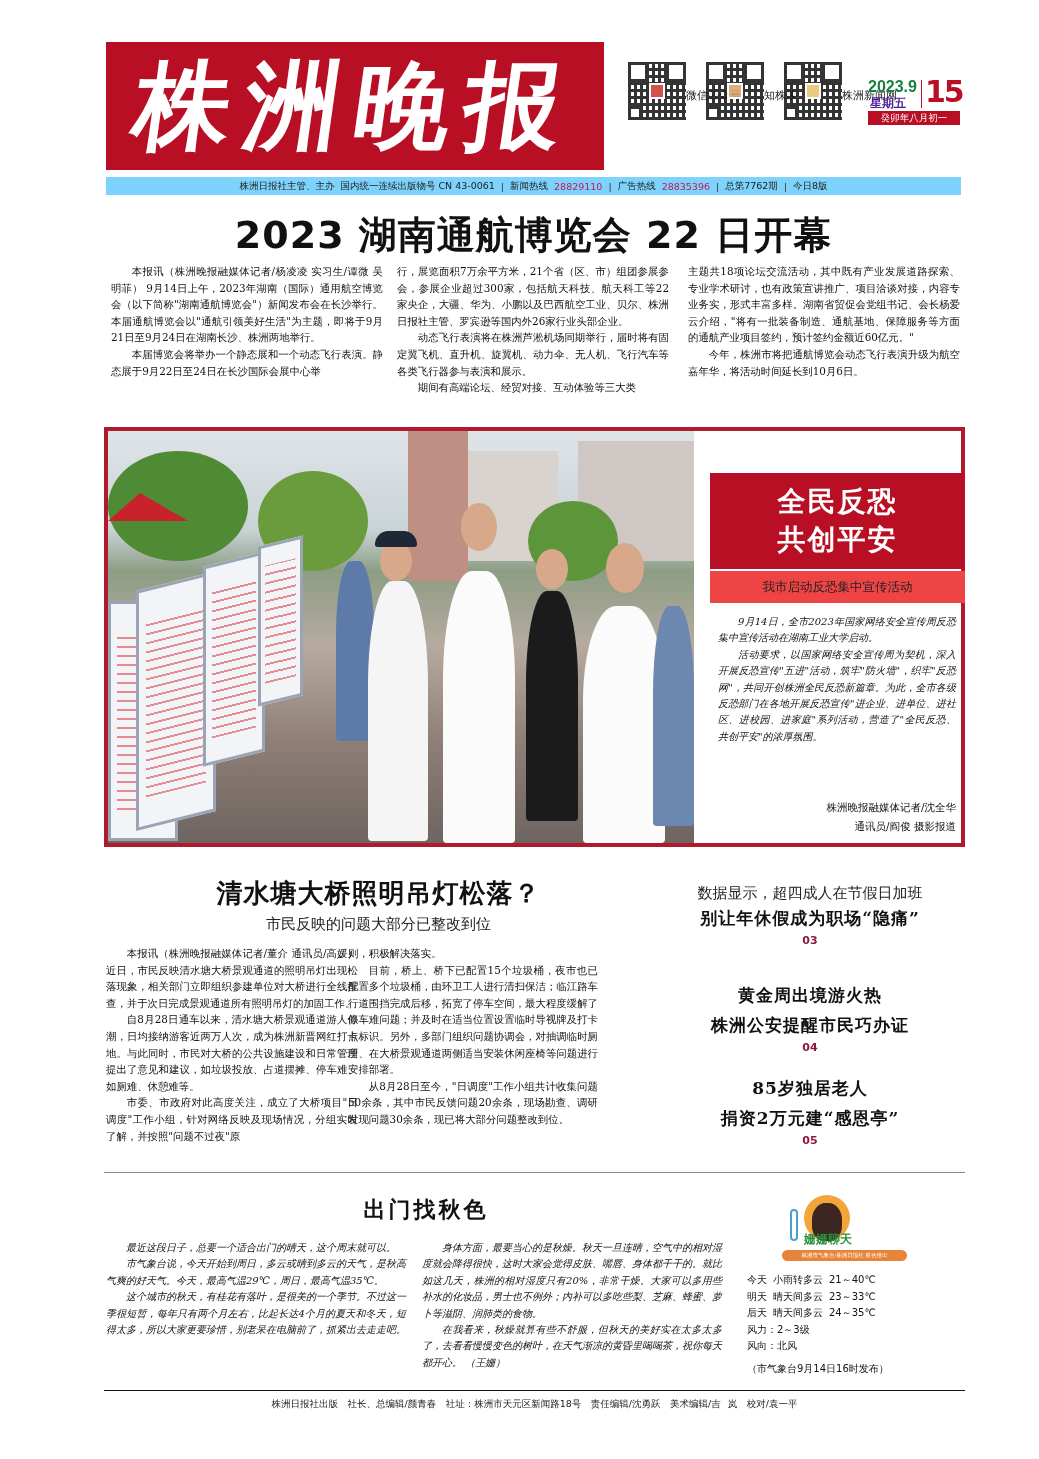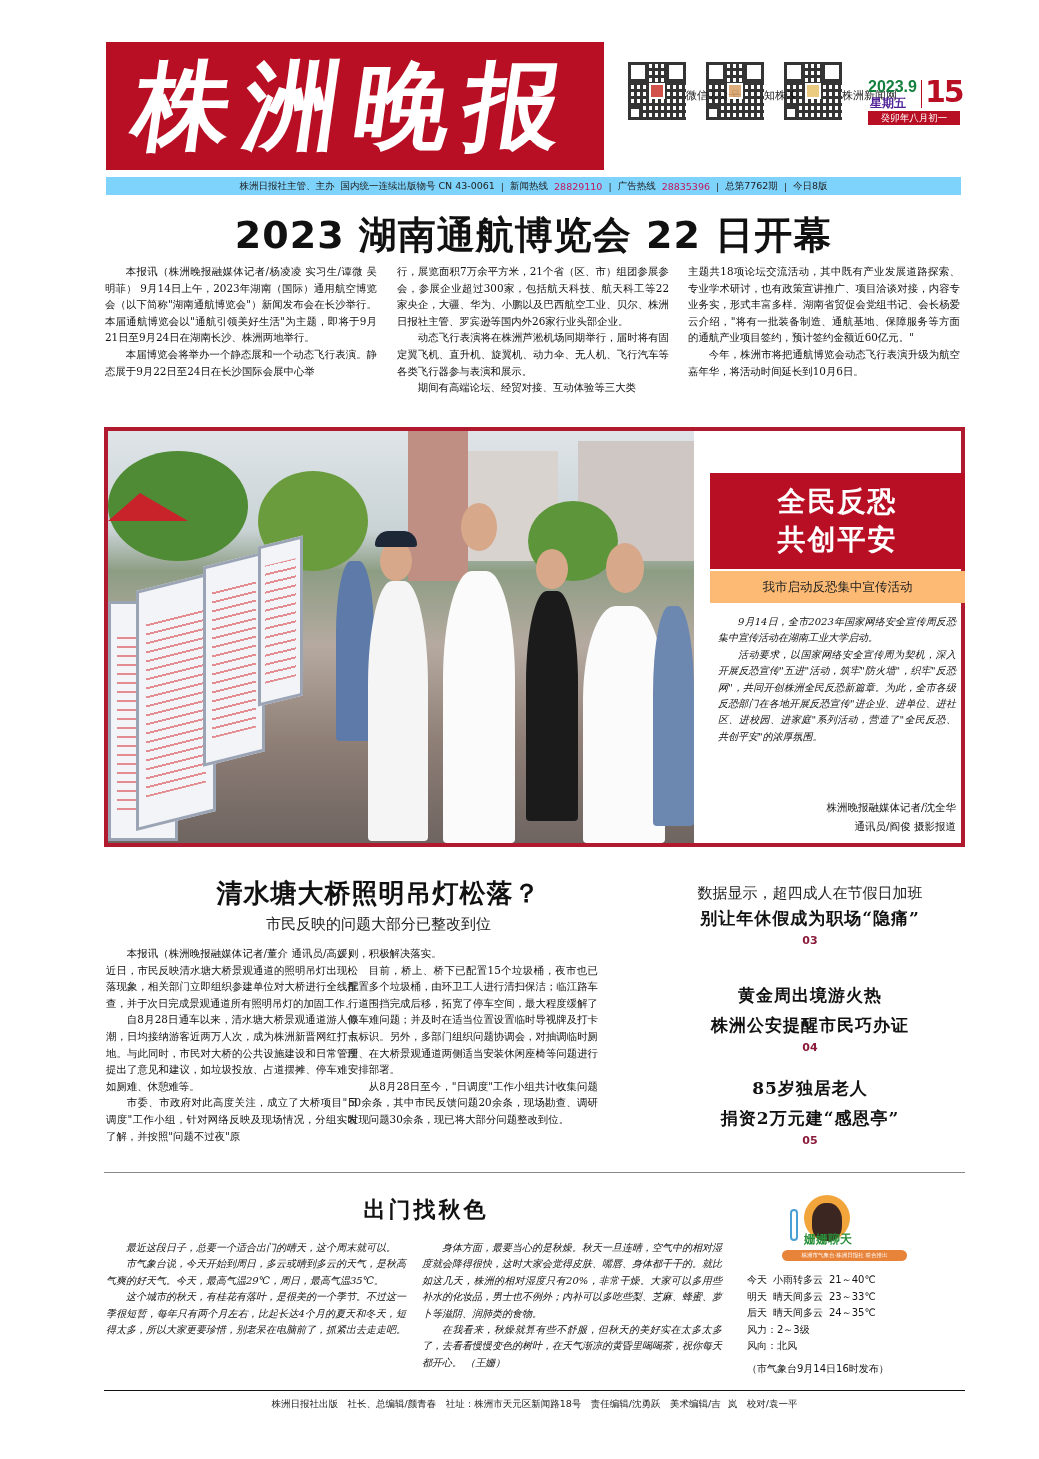--- a/index.html
+++ b/index.html
@@ -71,21 +71,21 @@
   .photo .board::after { content: ""; position: absolute; left: 10%; right: 10%; top: 12%; bottom: 12%; background: repeating-linear-gradient(0deg, #d8373b 0 2px, #f2f4f7 2px 9px); opacity: .55; }
   .photo .person { position: absolute; border-radius: 40% 40% 4px 4px; }
   .photo .head { position: absolute; width: 32px; height: 40px; border-radius: 50%; background: #d7a98a; }
   .photo .cap { position: absolute; width: 42px; height: 16px; border-radius: 20px 20px 4px 4px; background: #1d2736; }
 
   .feature-title-box {
     position: absolute; left: 602px; top: 42px; width: 255px; height: 96px; background: #b80f25;
     color: #fff; font-family: "DejaVu Sans", sans-serif; font-weight: bold; font-size: 28px; text-align: center; line-height: 38px; padding-top: 10px; letter-spacing: 2px;
   }
   .feature-subtitle {
-    position: absolute; left: 602px; top: 140px; width: 255px; height: 32px; background: #fdba74;
+    position: absolute; left: 602px; top: 140px; width: 255px; height: 32px; background: #ef4444;
     font-family: "DejaVu Sans", sans-serif; font-size: 12.5px; color: #222; text-align: center; line-height: 32px;
   }
   .feature-body { position: absolute; left: 610px; top: 183px; width: 238px; font-size: 10px; line-height: 16.4px; font-style: italic; text-align: justify; }
   .feature-body p { text-indent: 2em; }
   .feature-credit { position: absolute; left: 610px; width: 238px; text-align: right; font-family: "DejaVu Sans", sans-serif; font-size: 10.5px; line-height: 18px; }
 
   
   .bridge-headline {
     position: absolute; left: 106px; top: 876px; width: 545px; text-align: center;
     font-family: "DejaVu Serif", serif; font-weight: bold; font-size: 26px; letter-spacing: 1px;
@@ -176,21 +176,21 @@
   <span>广告热线</span>
   <span class="red">28835396</span>
   <span class="sep">|</span>
   <span>总第7762期</span>
   <span class="sep">|</span>
   <span>今日8版</span>
 </div>
 
 <h1 class="lead-headline">2023 湖南通航博览会 22 日开幕</h1>
 
-<div class="col-text" style="left:105px;top:263px;width:272px">
+<div class="col-text" style="left:111px;top:263px;width:272px">
   <p>本报讯（株洲晚报融媒体记者/杨凌凌 实习生/谭微 吴明菲） 9月14日上午，2023年湖南（国际）通用航空博览会（以下简称"湖南通航博览会"）新闻发布会在长沙举行。本届通航博览会以"通航引领美好生活"为主题，即将于9月21日至9月24日在湖南长沙、株洲两地举行。</p>
   <p>本届博览会将举办一个静态展和一个动态飞行表演。静态展于9月22日至24日在长沙国际会展中心举</p>
 </div>
 <div class="col-text" style="left:397px;top:263px;width:272px">
   <p class="noindent">行，展览面积7万余平方米，21个省（区、市）组团参展参会，参展企业超过300家，包括航天科技、航天科工等22家央企，大疆、华为、小鹏以及巴西航空工业、贝尔、株洲日报社主管、罗宾逊等国内外26家行业头部企业。</p>
   <p>动态飞行表演将在株洲芦淞机场同期举行，届时将有固定翼飞机、直升机、旋翼机、动力伞、无人机、飞行汽车等各类飞行器参与表演和展示。</p>
   <p>期间有高端论坛、经贸对接、互动体验等三大类</p>
 </div>
 <div class="col-text" style="left:688px;top:263px;width:272px">
   <p class="noindent">主题共18项论坛交流活动，其中既有产业发展道路探索、专业学术研讨，也有政策宣讲推广、项目洽谈对接，内容专业务实，形式丰富多样。湖南省贸促会党组书记、会长杨爱云介绍，"将有一批装备制造、通航基地、保障服务等方面的通航产业项目签约，预计签约金额近60亿元。"</p>

